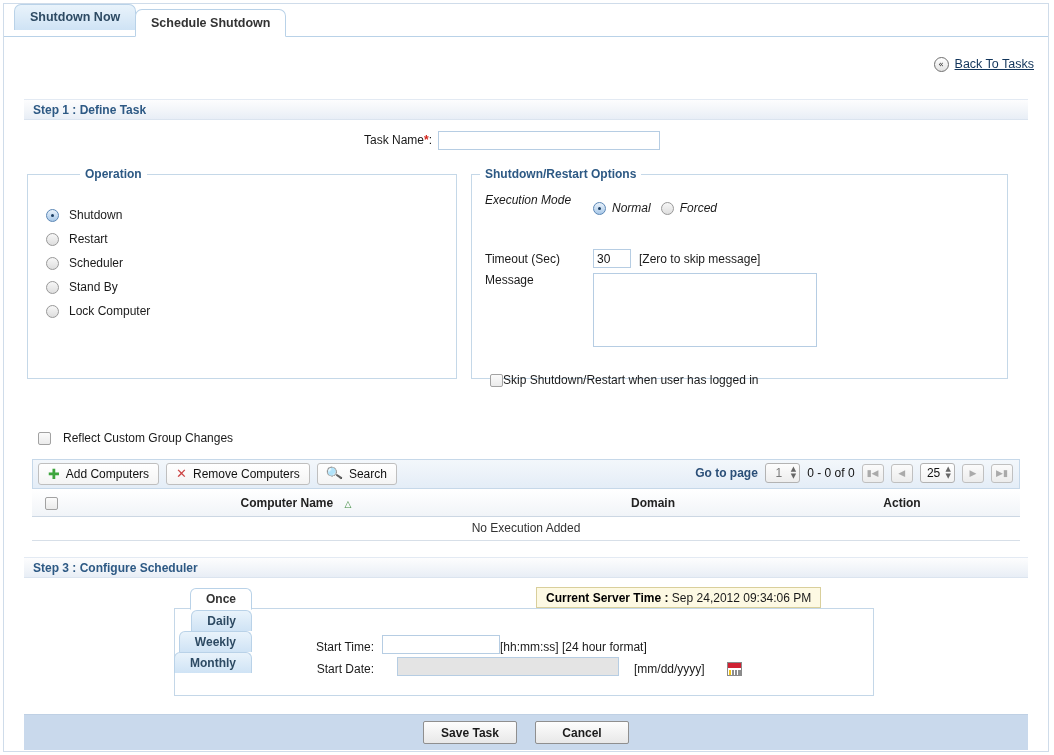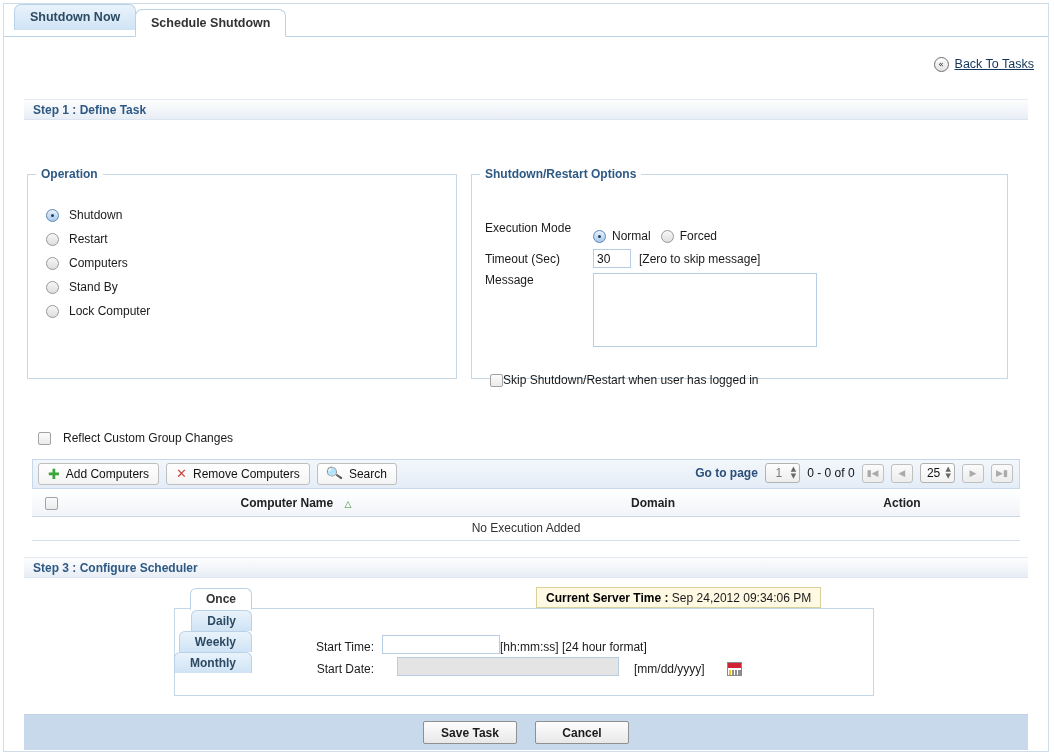--- a/index.html
+++ b/index.html
@@ -153,21 +153,21 @@
     border: 1px solid #c5d8e8;
     background: #ffffff;
   }
   fieldset.box > legend {
     margin-left: 8px;
     padding: 0 5px;
     font-weight: bold;
     font-size: 12px;
     color: #2d5984;
   }
-  #operation-box { left: 23px; top: 163px; width: 430px; height: 212px; }
+  #operation-box { left: 23px; top: 163px; width: 430px; height: 212px; padding-left: 44px; }
   #options-box   { left: 467px; top: 163px; width: 537px; height: 212px; }
 
   
   .radio {
     display: inline-block;
     width: 13px; height: 13px;
     border-radius: 50%;
     border: 1px solid #989898;
     background: linear-gradient(to bottom,#f7f7f7 0%, #dedede 100%);
     position: relative;
@@ -209,21 +209,21 @@
   .op-item span.lbl { white-space: nowrap; }
 
   
   .opt-row {
     position: absolute;
     display: flex;
     align-items: flex-start;
     font-size: 12px;
   }
   .opt-label { width: 108px; color: #1a1a1a; }
-  #exec-mode-row { left: 13px; top: 40px; }
+  #exec-mode-row { left: 13px; top: 12px; font-style: italic; }
   #exec-mode-row .opt-label { line-height: 15px; }
   .mode-choices { display: flex; align-items: center; gap: 10px; padding-top: 8px;}
   .mode-choice { display: flex; align-items: center; gap: 6px; cursor: pointer; }
   #timeout-row { left: 13px; top: 68px; align-items: center; }
   #timeout-input { width: 38px; }
   .hint { margin-left: 8px; font-size: 12px; color: #1a1a1a; white-space: nowrap; }
   #message-row { left: 13px; top: 92px; }
   #message-textarea {
     width: 224px; height: 74px;
     border: 1px solid #b6cde3;
@@ -479,35 +479,41 @@
       <div class="tab active" id="tab-schedule-shutdown">Schedule Shutdown</div>
     </div>
 
     <div class="backbar">
       <div class="back-chev">«</div>
       <span class="back-link">Back To Tasks</span>
     </div>
 
     <div class="step-header" style="top:95px;">Step 1 : Define Task</div>
 
+    <div class="taskname-row">
+      <div class="taskname-label">
+        <span>Task Name</span><span class="req-star">*</span><span>:</span>
+      </div>
+      <input class="txt" id="task-name-input" type="text" value="" style="">
+    </div>
 
     <fieldset class="box" id="operation-box">
       <legend>Operation</legend>
       <div class="op-list">
         <div class="op-item">
           <span class="radio checked"></span>
           <span class="lbl">Shutdown</span>
         </div>
         <div class="op-item">
           <span class="radio"></span>
           <span class="lbl">Restart</span>
         </div>
         <div class="op-item">
           <span class="radio"></span>
-          <span class="lbl">Computers</span>
+          <span class="lbl">Scheduler</span>
         </div>
         <div class="op-item">
           <span class="radio"></span>
           <span class="lbl">Stand By</span>
         </div>
         <div class="op-item">
           <span class="radio"></span>
           <span class="lbl">Lock Computer</span>
         </div>
       </div>

